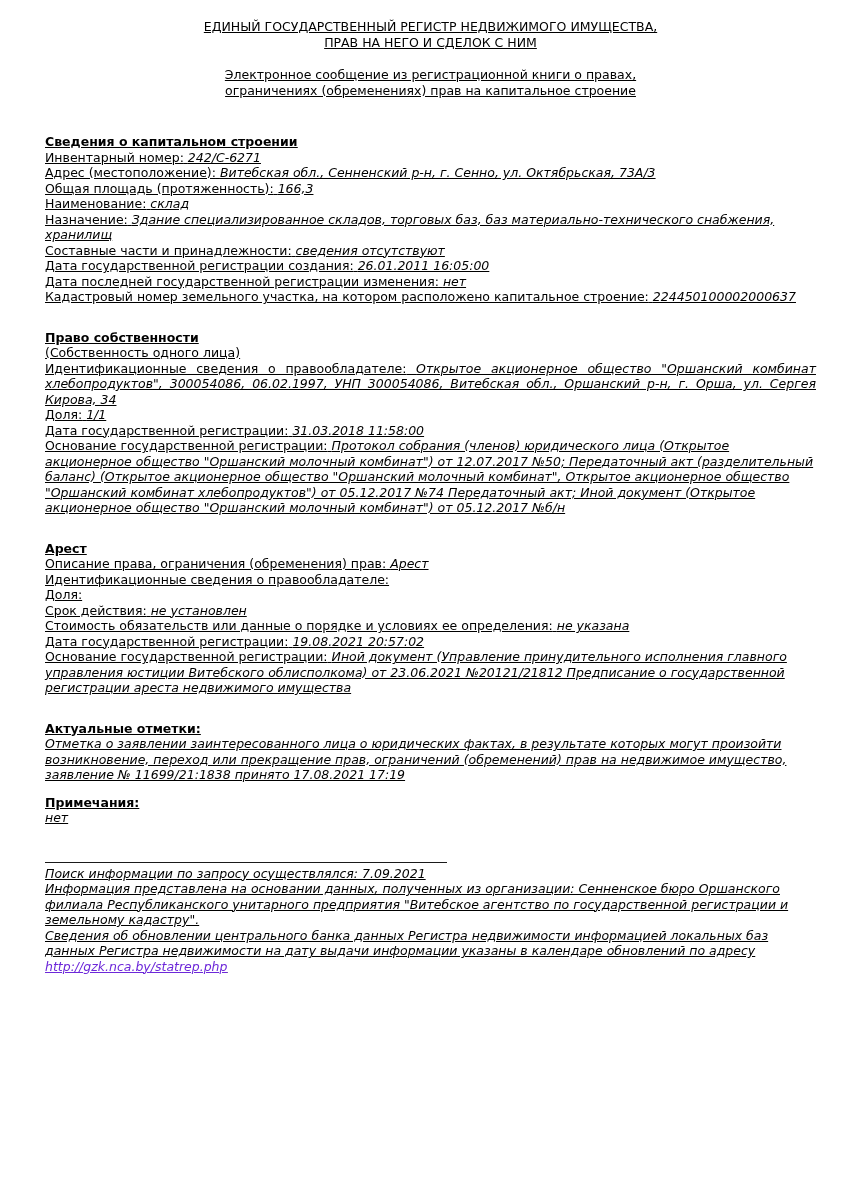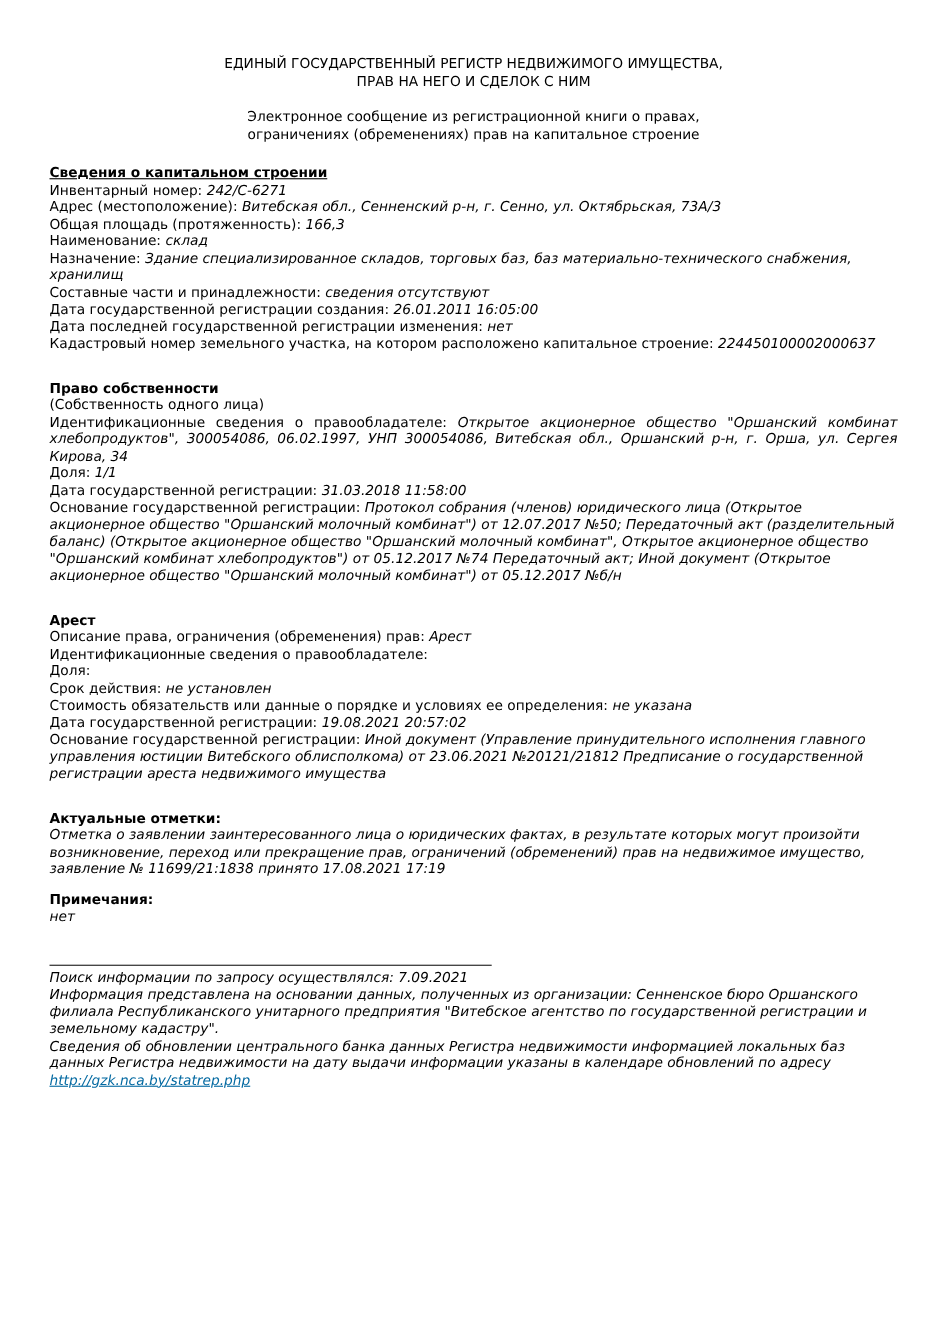--- a/index.html
+++ b/index.html
@@ -13,27 +13,28 @@
     font-family: "DejaVu Sans", "Liberation Sans", sans-serif;
     font-size: 12.5px;
     line-height: 15.5px;
     color: #000000;
     -webkit-font-smoothing: antialiased;
   }
   .page {
     box-sizing: border-box;
     width: 848px;
     height: 1038px;
-    padding: 50px 32px 0 45px;
+    padding: 19px 32px 0 45px;
     overflow: hidden;
+    text-decoration: underline;
   }
   .center { text-align: center; }
   .doc-title { margin: 0 0 0 0; }
   .doc-subtitle { margin-top: 17px; }
-  .section { margin-top: 20px; }
+  .section { margin-top: 36px; }
   .section-heading {
     font-weight: bold;
   }
   .section-heading.underlined {
     text-decoration: underline;
   }
   .line { white-space: normal; }
   .lbl { font-style: normal; }
   .val { font-style: italic; }
   .italic { font-style: italic; }
@@ -107,16 +108,16 @@
   <div class="section gap-lg">
     <div class="section-heading">Примечания:</div>
     <div class="italic">нет</div>
   </div>
 
   <div class="footer">
     <div class="sig-line"></div>
     <div class="line">Поиск информации по запросу осуществлялся: 7.09.2021</div>
     <p>Информация представлена на основании данных, полученных из организации: Сенненское бюро Оршанского филиала Республиканского унитарного предприятия "Витебское агентство по государственной регистрации и земельному кадастру".</p>
     <p>Сведения об обновлении центрального банка данных Регистра недвижимости информацией локальных баз данных Регистра недвижимости на дату выдачи информации указаны в календаре обновлений по адресу</p>
-    <a href="#" id="footer-link" style="color: #0369a1;">http://gzk.nca.by/statrep.php</a>
+    <a href="#" id="footer-link" style="color: #6d28d9;">http://gzk.nca.by/statrep.php</a>
   </div>
 
 </div>
 
 </body></html>

